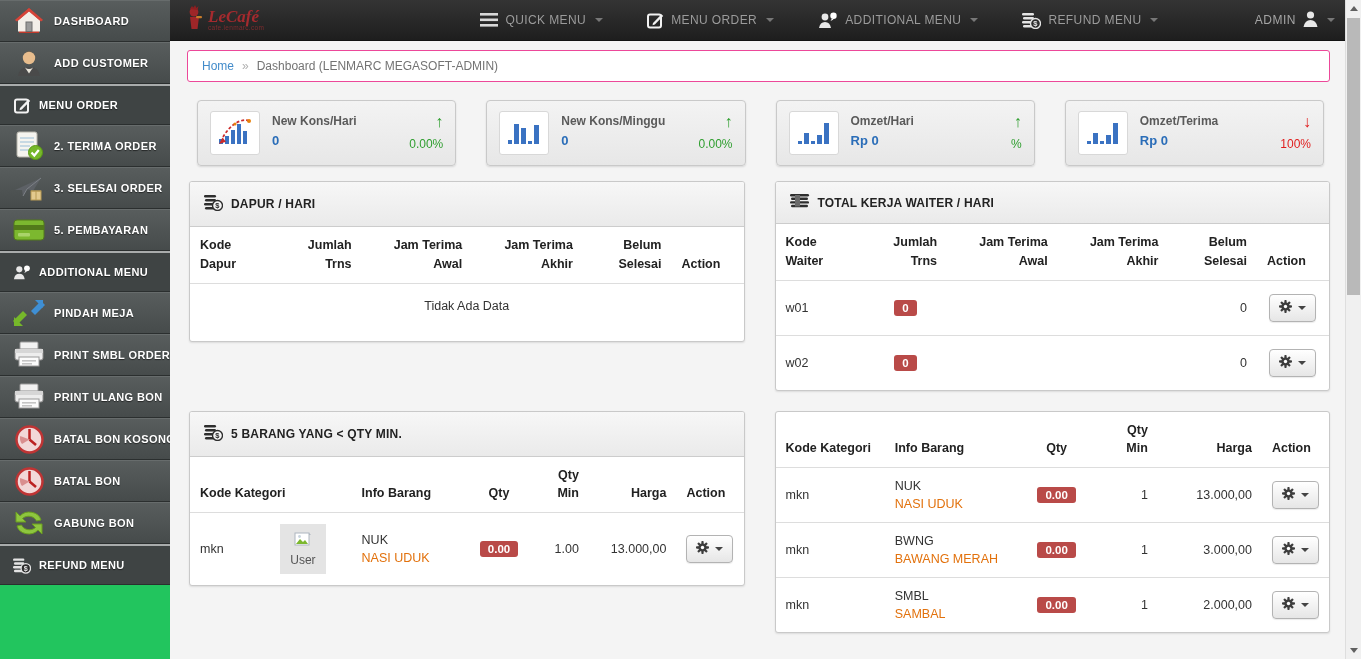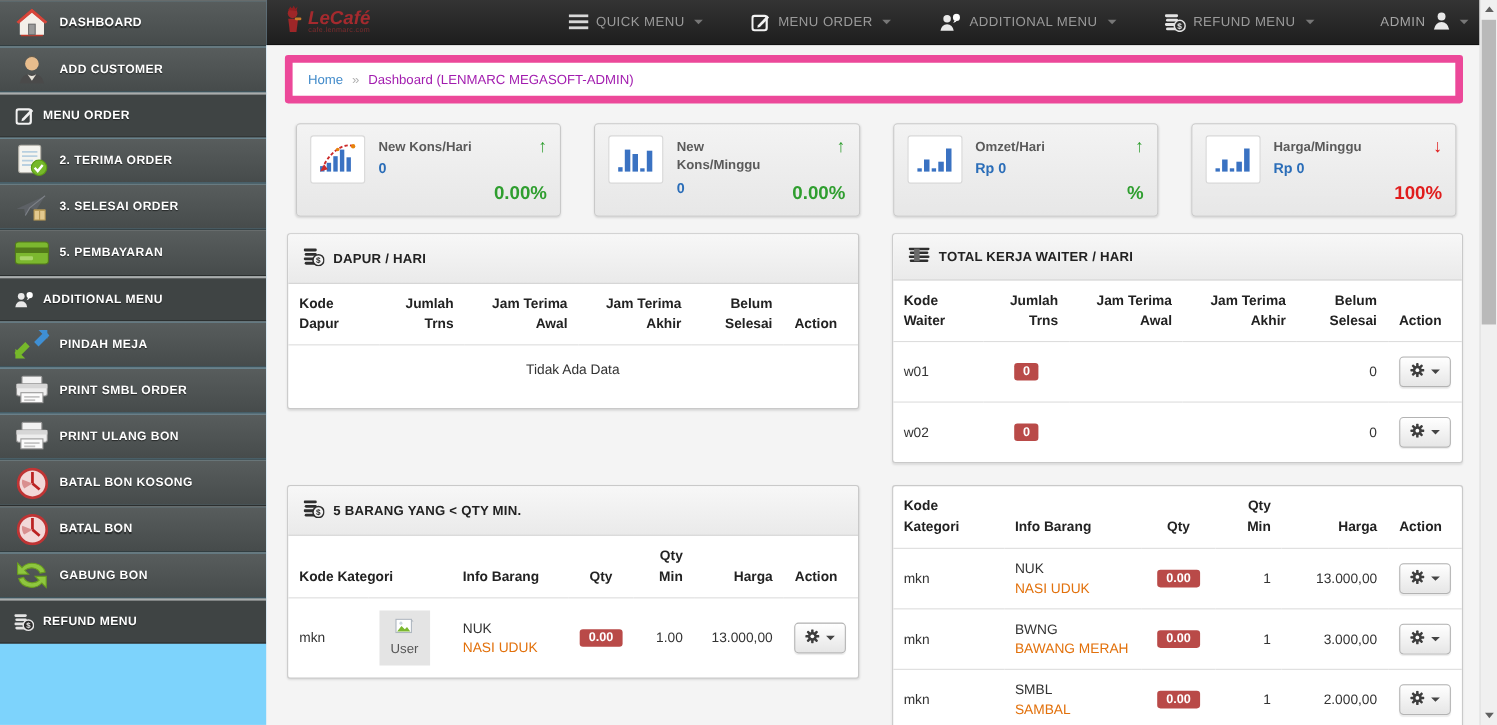--- a/index.html
+++ b/index.html
@@ -1,63 +1,63 @@
 <!DOCTYPE html>
 <html><head>
 <meta charset="utf-8">
 <style>
   * { margin:0; padding:0; box-sizing:border-box; }
   html,body { width:1361px; height:659px; overflow:hidden; font-family:"Liberation Sans",sans-serif; background:#f4f4f4; }
   .app { display:flex; width:1361px; height:659px; position:relative; }
 
   
-  .sidebar { width:242px; flex-shrink:0; background:#7dd3fc; overflow:hidden; z-index:3; }
+  .sidebar { width:170px; flex-shrink:0; background:#22c55e; overflow:hidden; z-index:3; }
   .sb-item { height:42px; display:flex; align-items:center; gap:9px; padding:0 8px 0 13px;
     background:linear-gradient(#585d5d,#464b4b); border-top:1px solid #676c6c; border-bottom:1px solid #2b2f2f; cursor:pointer; }
   .sb-item .sb-icon { width:32px; height:32px; display:flex; align-items:center; justify-content:center; flex-shrink:0; }
   .sb-label { color:#fff; font-size:11px; font-weight:bold; letter-spacing:.4px; text-shadow:0 1px 1px rgba(0,0,0,.55); white-space:nowrap; }
   .sb-header { height:41px; display:flex; align-items:center; gap:8px; padding:0 8px 0 13px;
     background:#3f4444; border-top:2px solid #a9acac; border-bottom:1px solid #2b2f2f; }
   .sb-header .sb-icon { width:18px; height:18px; display:flex; align-items:center; justify-content:center; flex-shrink:0; }
 
   
   .main { flex:1; display:flex; flex-direction:column; min-width:0; }
   .navbar { height:41px; flex-shrink:0; background:linear-gradient(#343434,#1e1e1e); border-bottom:1px solid #121212;
     display:flex; align-items:center; padding:0 26px 0 16px; }
   .brand { display:flex; align-items:center; gap:5px; cursor:pointer; }
   .brand-text { line-height:1; }
-  .brand-title { font-family:Liberation Sans, sans-serif; font-style:italic; font-weight:bold; font-size:17px; color:#a42a2e; }
+  .brand-title { font-family:Liberation Serif, serif; font-style:italic; font-weight:bold; font-size:17px; color:#a42a2e; }
   .brand-sub { font-size:6.5px; color:#7e2c2e; letter-spacing:.3px; text-align:center; }
   .nav-menus { display:flex; align-items:center; gap:44px; margin:0 auto; padding-left:120px; }
   .nav-item { display:flex; align-items:center; gap:7px; cursor:pointer; color:#9b9b9b; font-size:12px; letter-spacing:.4px; }
   .nav-item .nv-icon { display:flex; align-items:center; }
   .caret { width:0; height:0; border-left:4px solid transparent; border-right:4px solid transparent; border-top:4px solid #777; margin-left:2px; }
   .nav-admin { display:flex; align-items:center; gap:7px; cursor:pointer; color:#a5a5a5; font-size:12px; letter-spacing:.5px;justify-content:center; }
 
   .content { flex:1; padding:9px 31px 0 17px; overflow:hidden; }
 
   
-  .breadcrumb { background:#fff; border:7px solid #ec4899; border-radius:3px; padding:8px 14px; font-size:12px; color:#888;
+  .breadcrumb { background:#fff; border:1px solid #ec4899; border-radius:3px; padding:8px 14px; font-size:12px; color:#888;
     display:flex; gap:8px; align-items:center; }
   .bc-home { color:#428bca; text-decoration:none; cursor:pointer; }
   .bc-sep { color:#b0b0b0; }
-  .bc-current { color:#a21caf; }
+  .bc-current { color:#737373; }
 
   
   .stats { display:grid; grid-template-columns:repeat(4,1fr); gap:30px; margin:18px 6px 0 10px; align-items:start; }
   .stat { background:linear-gradient(#f3f3f3,#e7e7e7); border:1px solid #c9c9c9; border-radius:4px;
     box-shadow:0 1px 2px rgba(0,0,0,.12); padding:10px 12px; display:flex; gap:12px; cursor:pointer; }
   .stat-iconbox { width:50px; height:44px; background:#fff; border:1px solid #d8d8d8; border-radius:3px;
     display:flex; align-items:center; justify-content:center; flex-shrink:0; }
   .stat-mid { flex:1; min-width:0; padding-top:2px; }
   .stat-label { font-size:12px; font-weight:bold; color:#5a5a5a; line-height:1.45; }
   .stat-value { font-size:13px; font-weight:bold; color:#2a6db8; margin-top:3px; }
   .stat-right { text-align:right; padding-top:2px; flex-shrink:0; }
   .stat-arrow { font-size:16px; font-weight:bold; line-height:1.1; }
-  .stat-pct { font-size:17px; font-weight:bold; margin-top:23px; }
+  .stat-pct { font-size:12px; font-weight:normal; margin-top:6px; }
   .trend-up .stat-arrow, .trend-up .stat-pct { color:#2f9e2f; }
   .trend-down .stat-arrow, .trend-down .stat-pct { color:#e01d1d; }
 
   
   .panel-grid { display:grid; grid-template-columns:1fr 1fr; gap:30px; margin:15px 0 0 2px; align-items:start; }
   .panel-grid2 { margin-top:20px; }
   .panel { background:#fff; border:1px solid #c9c9c9; border-radius:3px; box-shadow:0 1px 2px rgba(0,0,0,.1); overflow:hidden; }
   .panel-head { background:linear-gradient(#f7f7f7,#eaeaea); border-bottom:1px solid #ccc; padding:12px 14px;
     font-size:12px; font-weight:bold; color:#222; display:flex; align-items:center; gap:8px; letter-spacing:.2px; }
   table { width:100%; border-collapse:collapse; font-size:12.5px; color:#333; }
@@ -412,21 +412,21 @@
                   <g fill="#3a72c2">
                     <rect x="2" y="25" width="4" height="3"></rect>
                     <rect x="8" y="17" width="5" height="11"></rect>
                     <rect x="15" y="25" width="4" height="3"></rect>
                     <rect x="21" y="19" width="5" height="9"></rect>
                     <rect x="28" y="7" width="5" height="21"></rect>
                   </g>
                 </svg></span>
             </div>
           <div class="stat-mid">
-              <div class="stat-label">Harga/Minggu</div>
+              <div class="stat-label">Omzet/Terima</div>
             <div class="stat-value">Rp 0</div>
             </div>
           <div class="stat-right trend-down">
               <div class="stat-arrow">↓</div>
             <div class="stat-pct">100%</div>
             </div>
         </div>
       </div>
 
       <div class="panel-grid">

